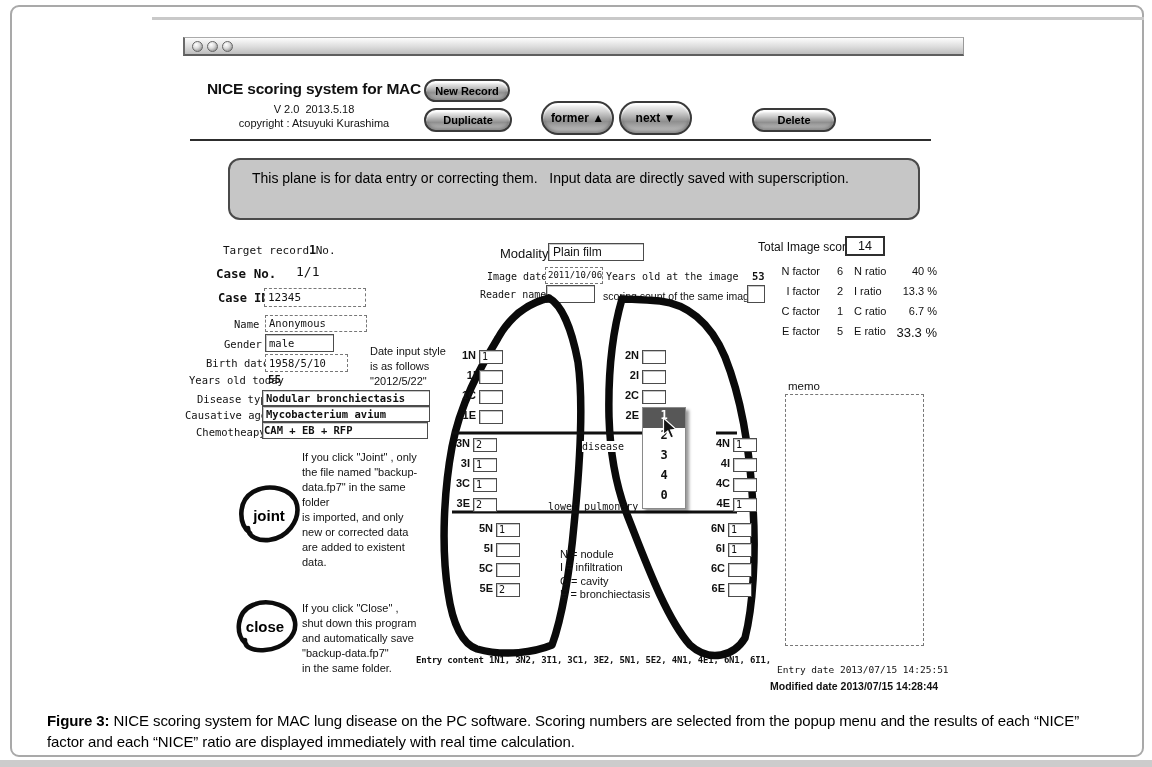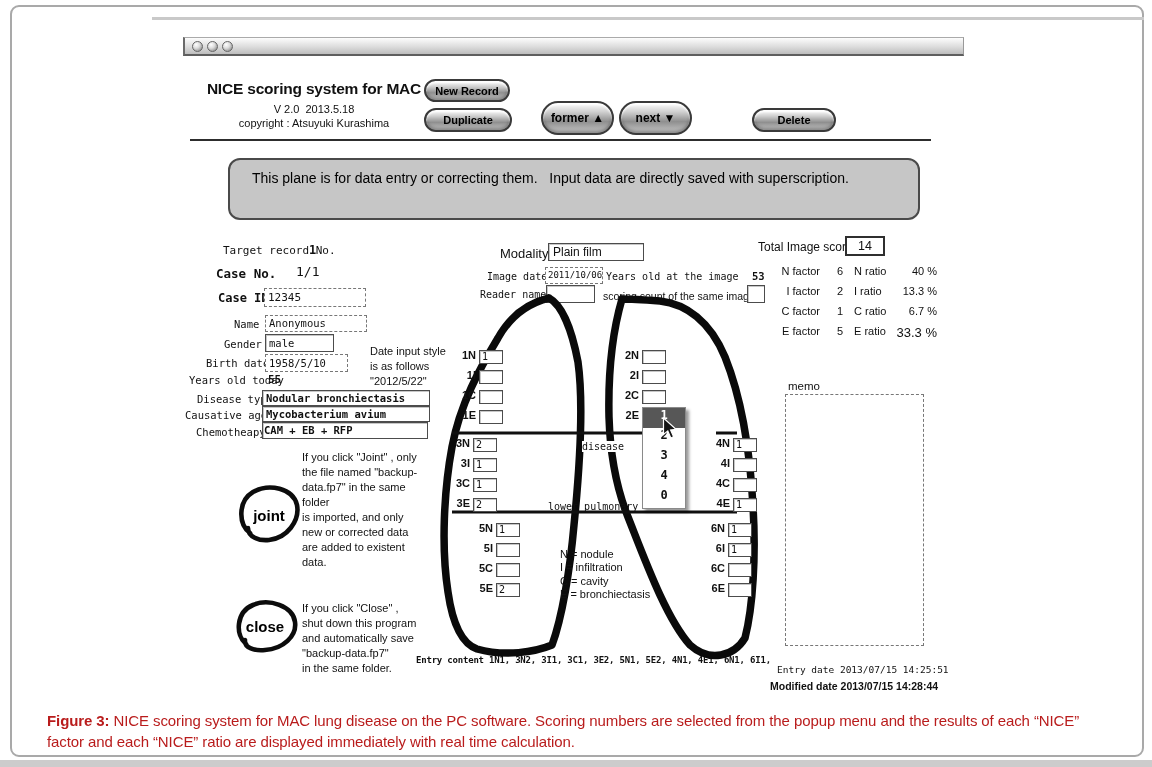--- a/index.html
+++ b/index.html
@@ -45,21 +45,21 @@
   
   #popup-backing{left:642px;top:407px;width:74px;height:103px;background:#fff;z-index:8;}
   #popup{left:642px;top:407px;width:42px;background:#fff;border:1px solid #8a8a8a;
     box-shadow:3px 3px 3px rgba(0,0,0,.4);z-index:9;}
   #popup .item{height:20px;line-height:20px;text-align:center;
     font:bold 12px "DejaVu Sans Mono",monospace;color:#111;cursor:pointer;}
   #popup .item.selected{background:#575757;color:#fff;}
   #cursor{left:662px;top:417px;z-index:10;}
   .notelines div{line-height:15px;font-size:11px;}
   .legendlines div{line-height:13.4px;font-size:11px;}
-  #caption{left:47px;top:710px;width:1063px;font-size:15px;line-height:1.42;color:#b91c1c;letter-spacing:-0.1px;}
+  #caption{left:47px;top:710px;width:1063px;font-size:15px;line-height:1.42;color:#000000;letter-spacing:-0.1px;}
   svg{display:block;}
 </style>
 </head>
 <body>
 
 <div id="page">
 
   <div class="abs" id="sheet"></div>
   <div class="abs" id="top-artifact"></div>
   <div class="abs" id="bottom-strip"></div>

